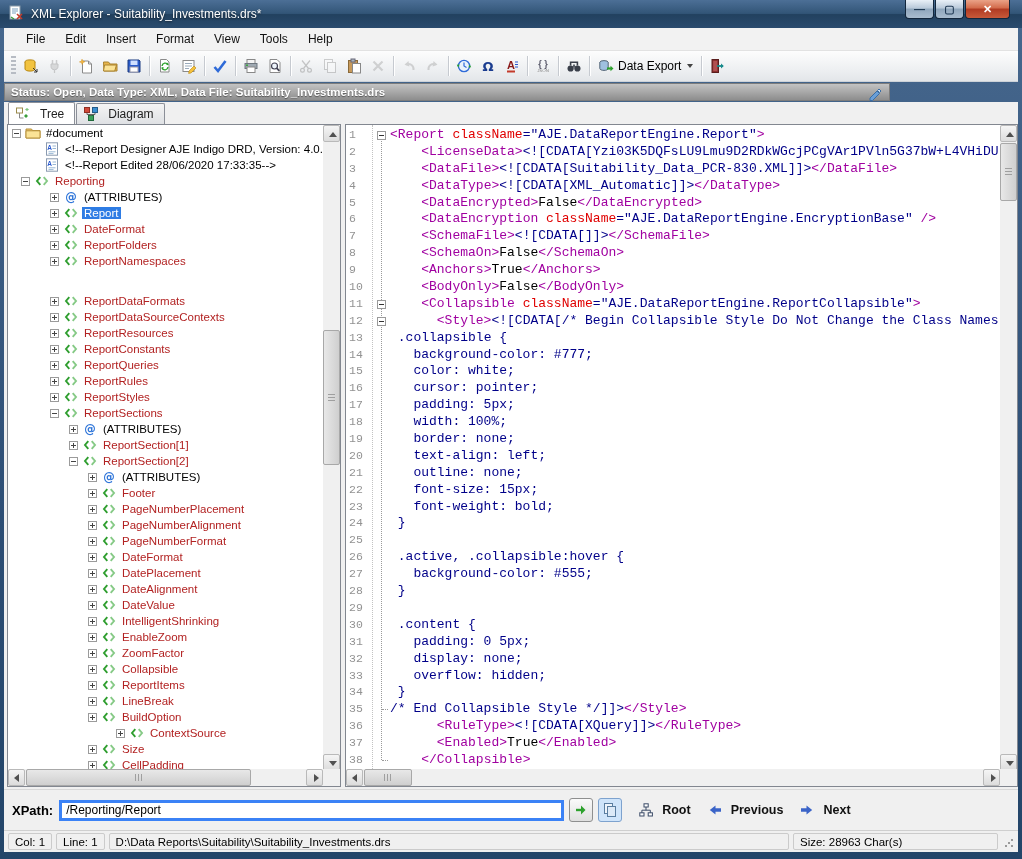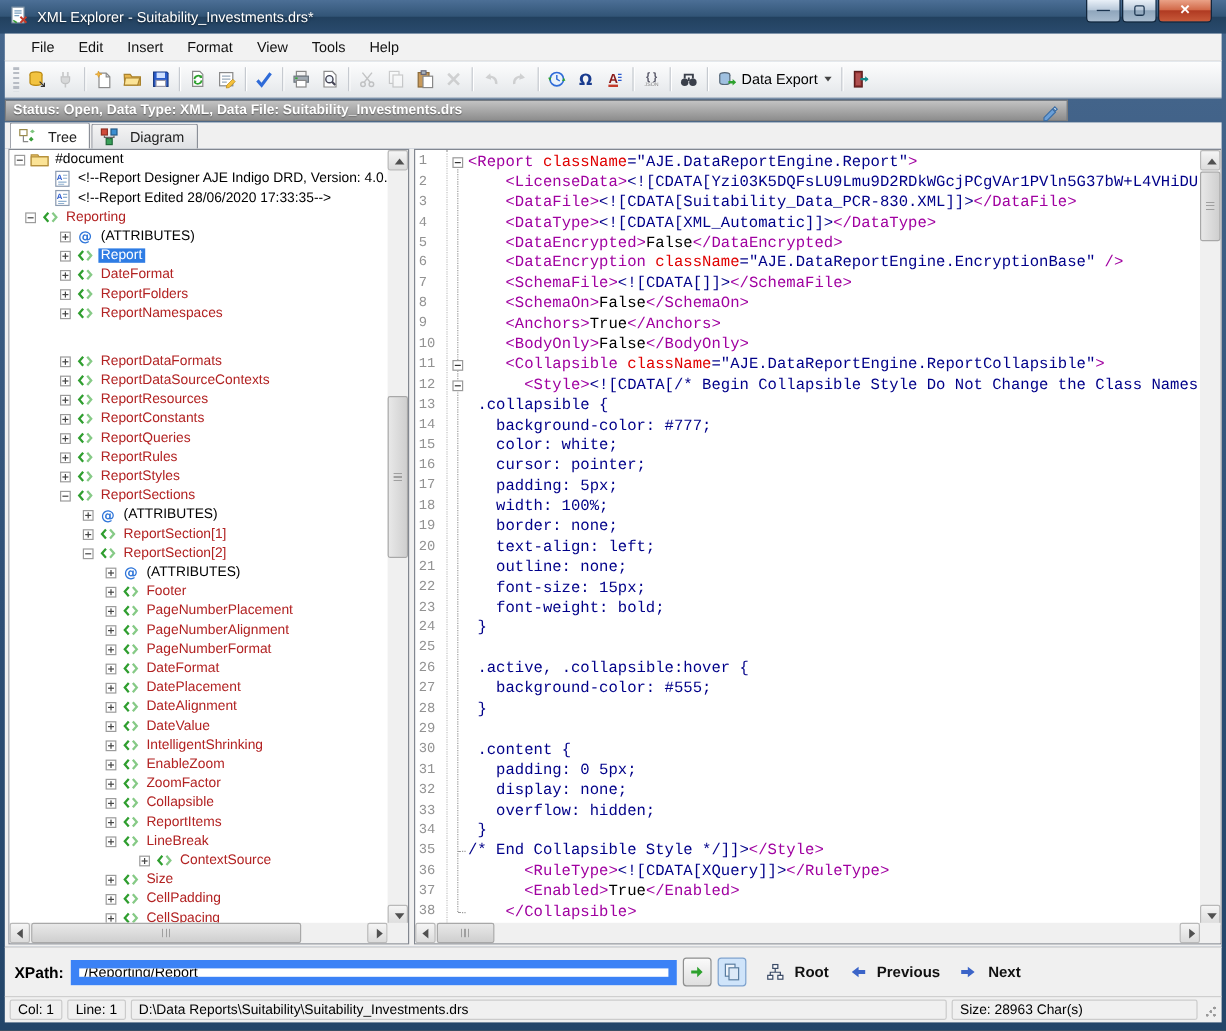--- a/index.html
+++ b/index.html
@@ -95,21 +95,21 @@
   .fbox{position:absolute;left:4px;top:4px;width:9px;height:9px;border:1px solid #9a9a9a;background:#fff;}
   .fbox::before{content:"";position:absolute;left:1px;right:1px;top:3px;height:1px;background:#333;}
   .ftick{position:absolute;left:9px;top:8px;width:6px;border-top:1px dotted #9a9a9a;}
   .codecol{flex:1;padding-top:2px;overflow:hidden;}
   .cline{height:16.9px;white-space:pre;}
   .cg{color:#a000a0;}  .ca{color:#e00000;}  .cs{color:#000089;}  .ct{color:#000;}
   
   .xpathbar{position:absolute;left:4px;top:789px;width:1014px;height:41px;background:#f0f0f0;
     border-top:1px solid #d8d8d8;display:flex;align-items:center;padding:0 8px;}
   .xpath-label{font-weight:bold;font-size:13px;margin-right:6px;}
-  .xpath-input{width:505px;height:21px;border:7px solid #3b82f6;background:#fff;font-size:12px;
+  .xpath-input{width:505px;height:21px;border:3px solid #3b82f6;background:#fff;font-size:12px;
     padding:0 4px;font-family:"Liberation Sans",sans-serif;}
   .xbtn{width:24px;height:24px;border:1px solid #8e8f8f;border-radius:3px;margin-left:5px;
     background:linear-gradient(180deg,#fafafa,#dfdfdf);display:flex;align-items:center;justify-content:center;}
   .xbtn.lit{background:#cfe4fa;border-color:#7da2ce;}
   .navbtn{display:flex;align-items:center;margin-left:16px;font-weight:bold;font-size:12.5px;color:#111;}
   .navbtn svg{margin-right:4px;}
   
   .statusbar{position:absolute;left:4px;top:830px;width:1014px;height:22px;background:#f0f0f0;
     border-top:1px solid #cfcfcf;display:flex;align-items:stretch;font-size:11.5px;}
   .sb-pane{border:1px solid #cbcbcb;border-radius:2px;margin:2px 0 2px 4px;display:flex;align-items:center;
@@ -638,20 +638,28 @@
               </svg></span>
             <span class="tlab red">ReportItems</span>
           </div>
           <div class="trow" style="padding-left: 80px;">
             <span class="exp plus"></span>
             <span class="nicon"><svg width="16" height="16" viewBox="0 0 16 16">
                 <path d="M6.3 4.2L3 8l3.3 3.8" stroke="#2f9e2f" stroke-width="1.9" fill="none"></path>
                 <path d="M9.7 4.2L13 8l-3.3 3.8" stroke="#86ca86" stroke-width="1.9" fill="none"></path>
               </svg></span>
             <span class="tlab red">LineBreak</span>
+          </div>
+          <div class="trow" style="padding-left: 80px;">
+            <span class="exp plus"></span>
+            <span class="nicon"><svg width="16" height="16" viewBox="0 0 16 16">
+                <path d="M6.3 4.2L3 8l3.3 3.8" stroke="#2f9e2f" stroke-width="1.9" fill="none"></path>
+                <path d="M9.7 4.2L13 8l-3.3 3.8" stroke="#86ca86" stroke-width="1.9" fill="none"></path>
+              </svg></span>
+            <span class="tlab red">BuildOption</span>
           </div>
           <div class="trow" style="padding-left: 108px;">
             <span class="exp plus"></span>
             <span class="nicon"><svg width="16" height="16" viewBox="0 0 16 16">
                 <path d="M6.3 4.2L3 8l3.3 3.8" stroke="#2f9e2f" stroke-width="1.9" fill="none"></path>
                 <path d="M9.7 4.2L13 8l-3.3 3.8" stroke="#86ca86" stroke-width="1.9" fill="none"></path>
               </svg></span>
             <span class="tlab red">ContextSource</span>
           </div>
           <div class="trow" style="padding-left: 80px;">

